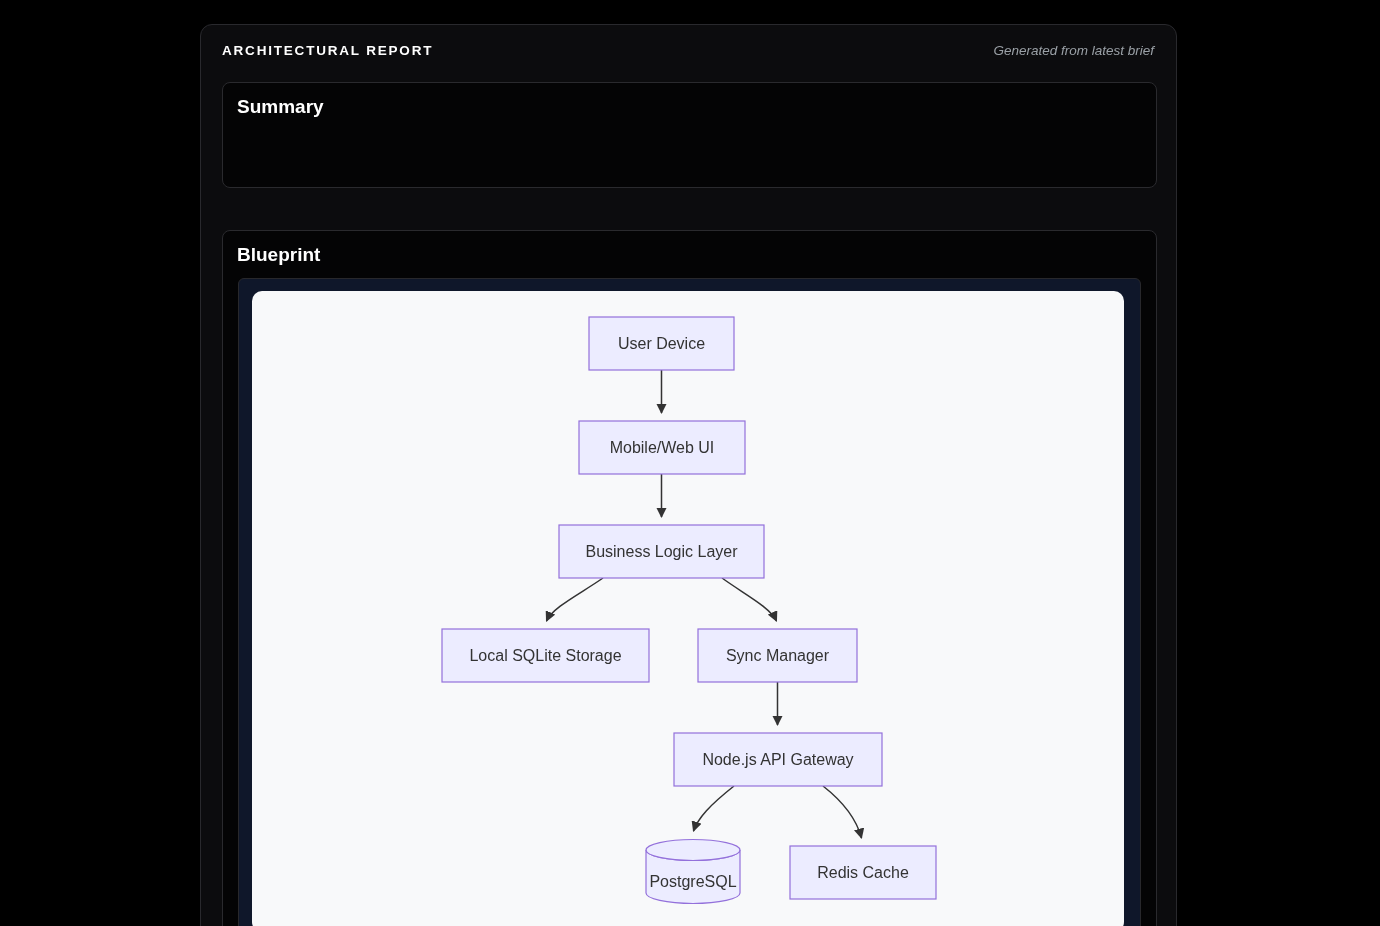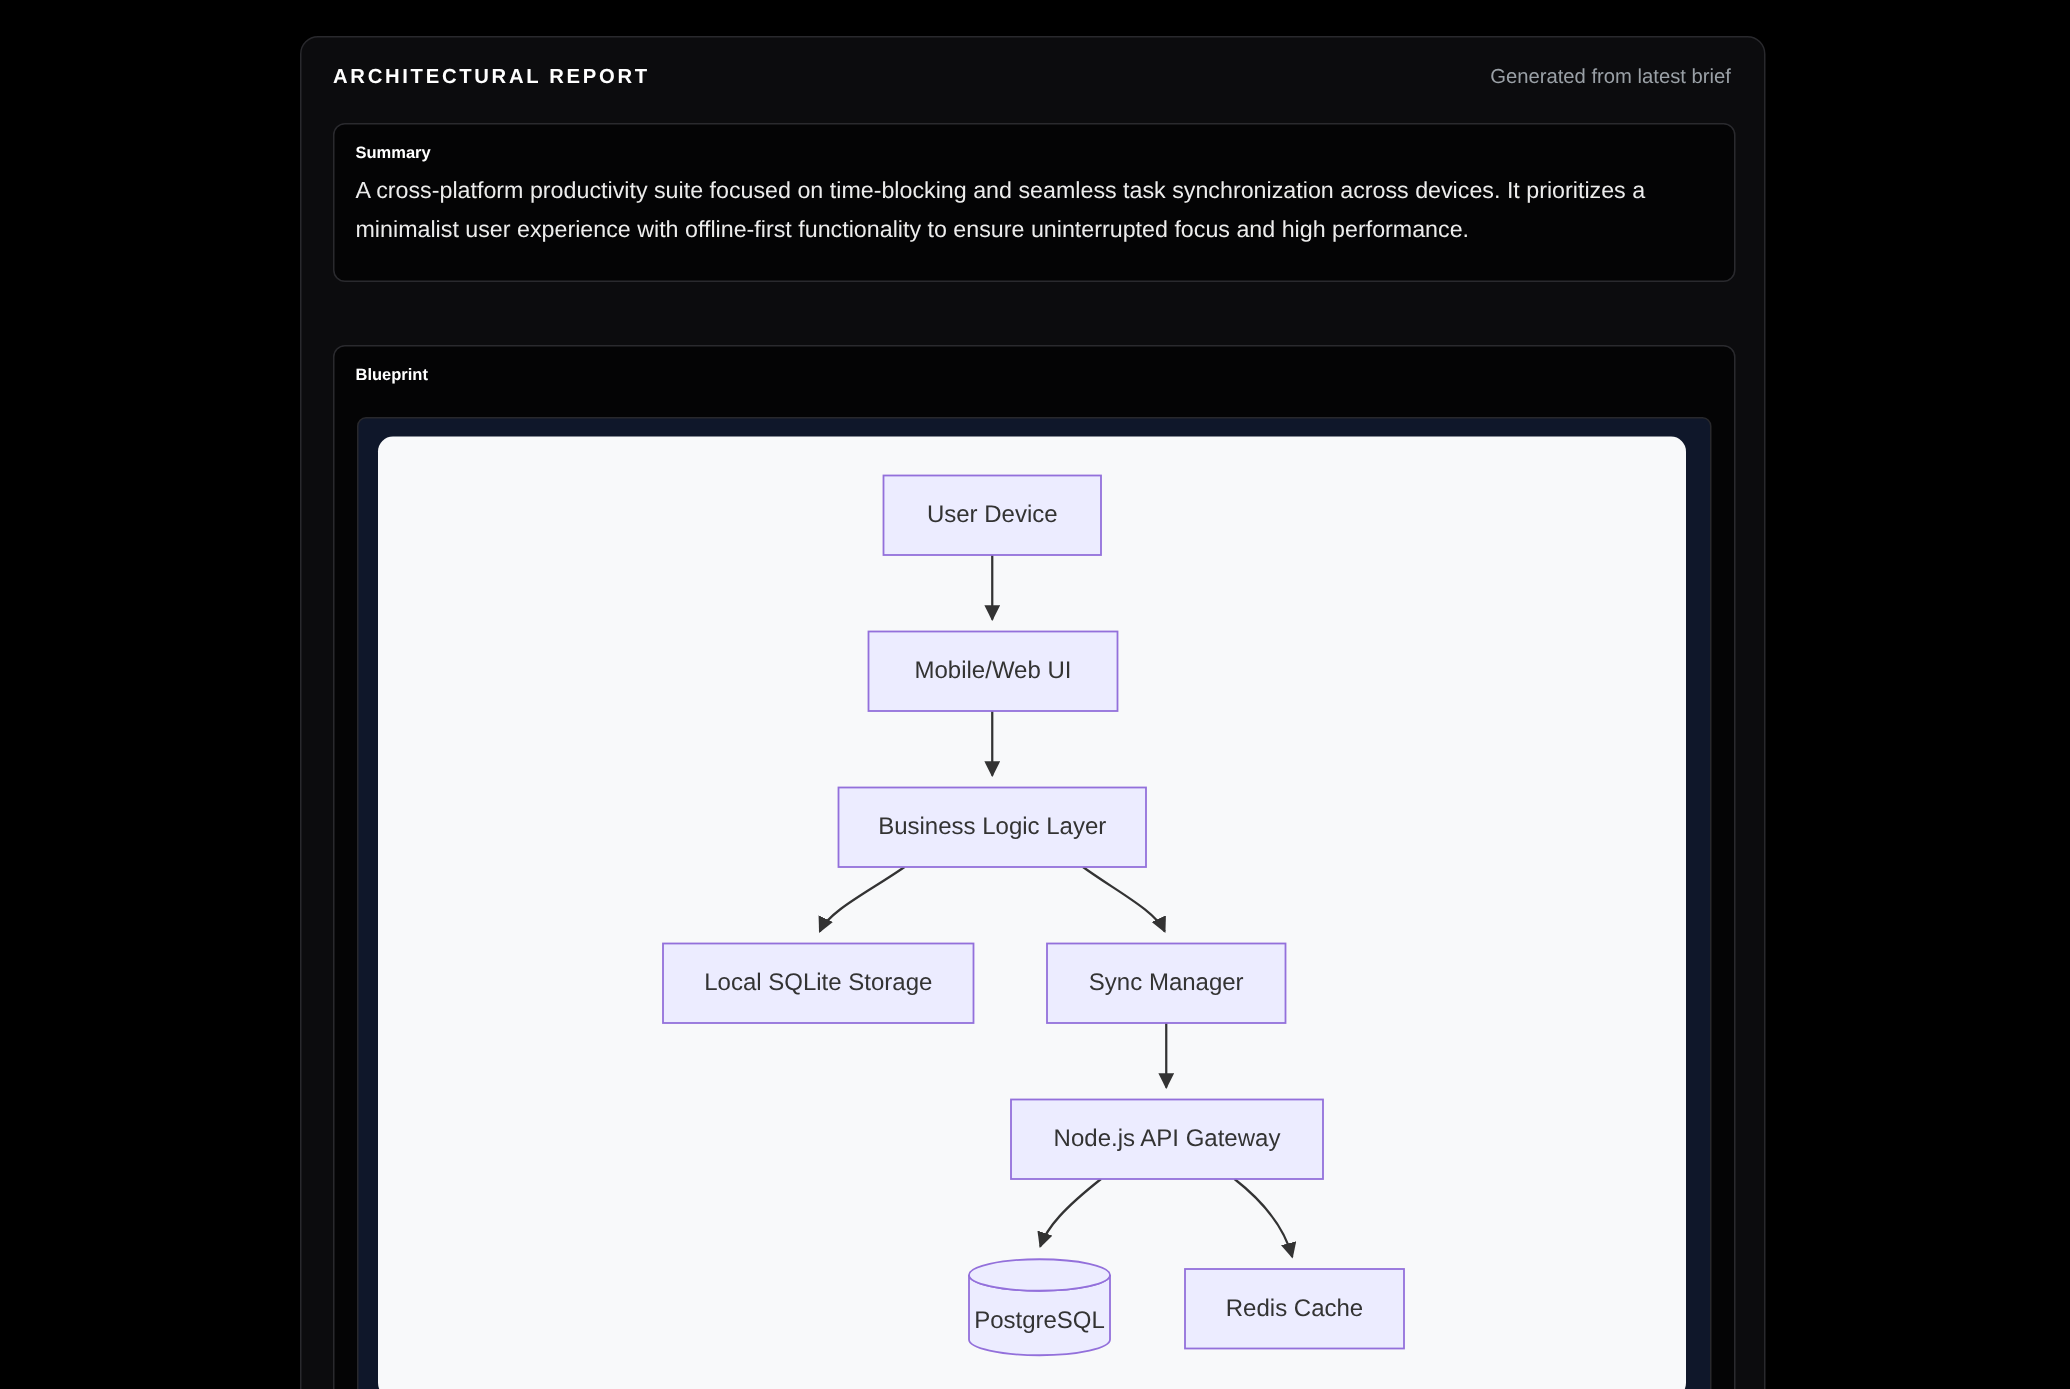--- a/index.html
+++ b/index.html
@@ -30,34 +30,35 @@
   .card-title {
     color: #ffffff;
     font-size: 13.5px;
     font-weight: 700;
     letter-spacing: 1.8px;
   }
   .card-subtitle {
     color: #9aa0a6;
     font-size: 13.5px;
     font-weight: 400;
+    font-style: italic;
   }
   .section-box {
     position: absolute;
     left: 21px;
     width: 935px;
     background: #040405;
     border: 1px solid #2a2a2e;
     border-radius: 8px;
   }
   .summary-box { top: 57px; height: 106px; }
   .blueprint-box { top: 182px; height: 716px; margin-top: 23px; }
   .section-heading {
     color: #ffffff;
-    font-size: 11px;
+    font-size: 19px;
     font-weight: 700;
     padding: 13px 14px 0 14px;
   }
   .summary-text {
     color: #ececec;
     font-size: 15.5px;
     line-height: 26px;
     padding: 7px 14px 0 14px;
     font-weight: 400;
   }
@@ -99,21 +100,20 @@
 
 <div class="report-card">
 
   <div class="card-header">
     <div class="card-title">ARCHITECTURAL REPORT</div>
     <div class="card-subtitle">Generated from latest brief</div>
   </div>
 
   <section class="section-box summary-box">
     <h2 class="section-heading">Summary</h2>
-    <p class="summary-text">A cross-platform productivity suite focused on time-blocking and seamless task synchronization across devices. It prioritizes a minimalist user experience with offline-first functionality to ensure uninterrupted focus and high performance.</p>
   </section>
 
   <section class="section-box blueprint-box">
     <h2 class="section-heading">Blueprint</h2>
 
     <div class="diagram-frame">
       <div class="diagram-canvas">
         <svg class="diagram-svg" width="872" height="641" viewBox="0 0 872 641">
           <defs>
             <marker id="arrowhead" viewBox="0 0 10 10" refX="9" refY="5" markerWidth="7" markerHeight="7" orient="auto-start-reverse">

